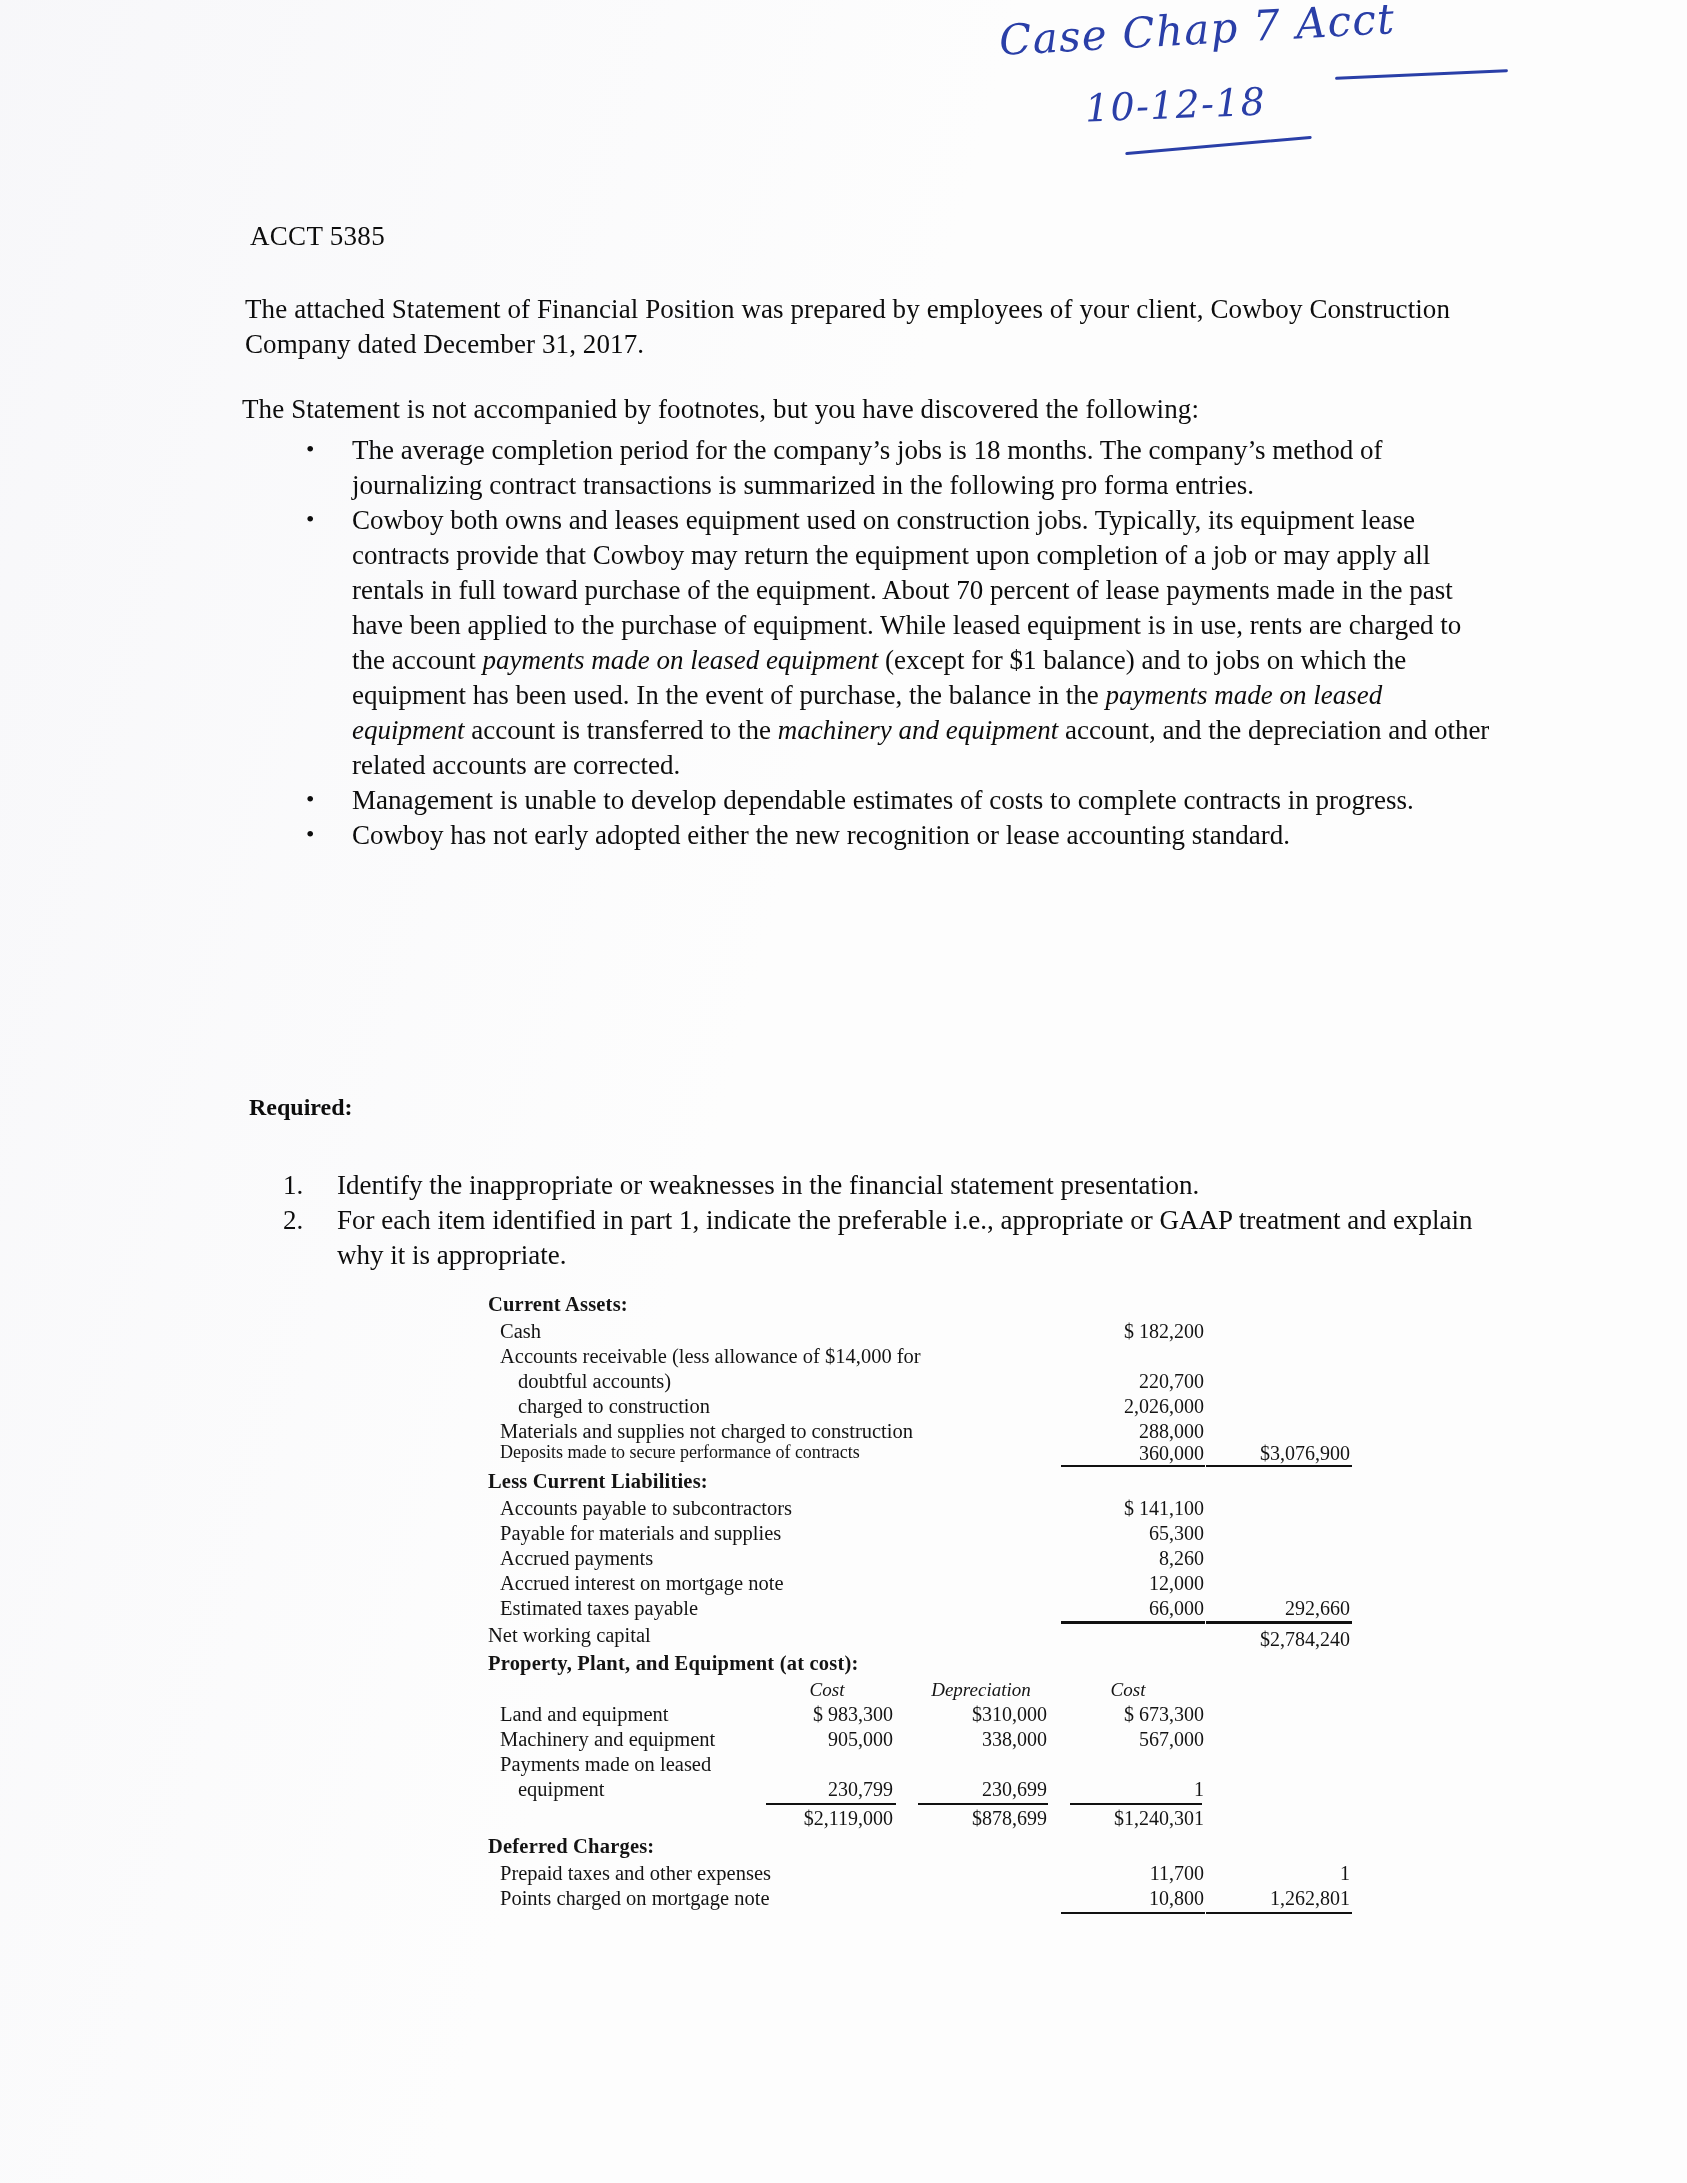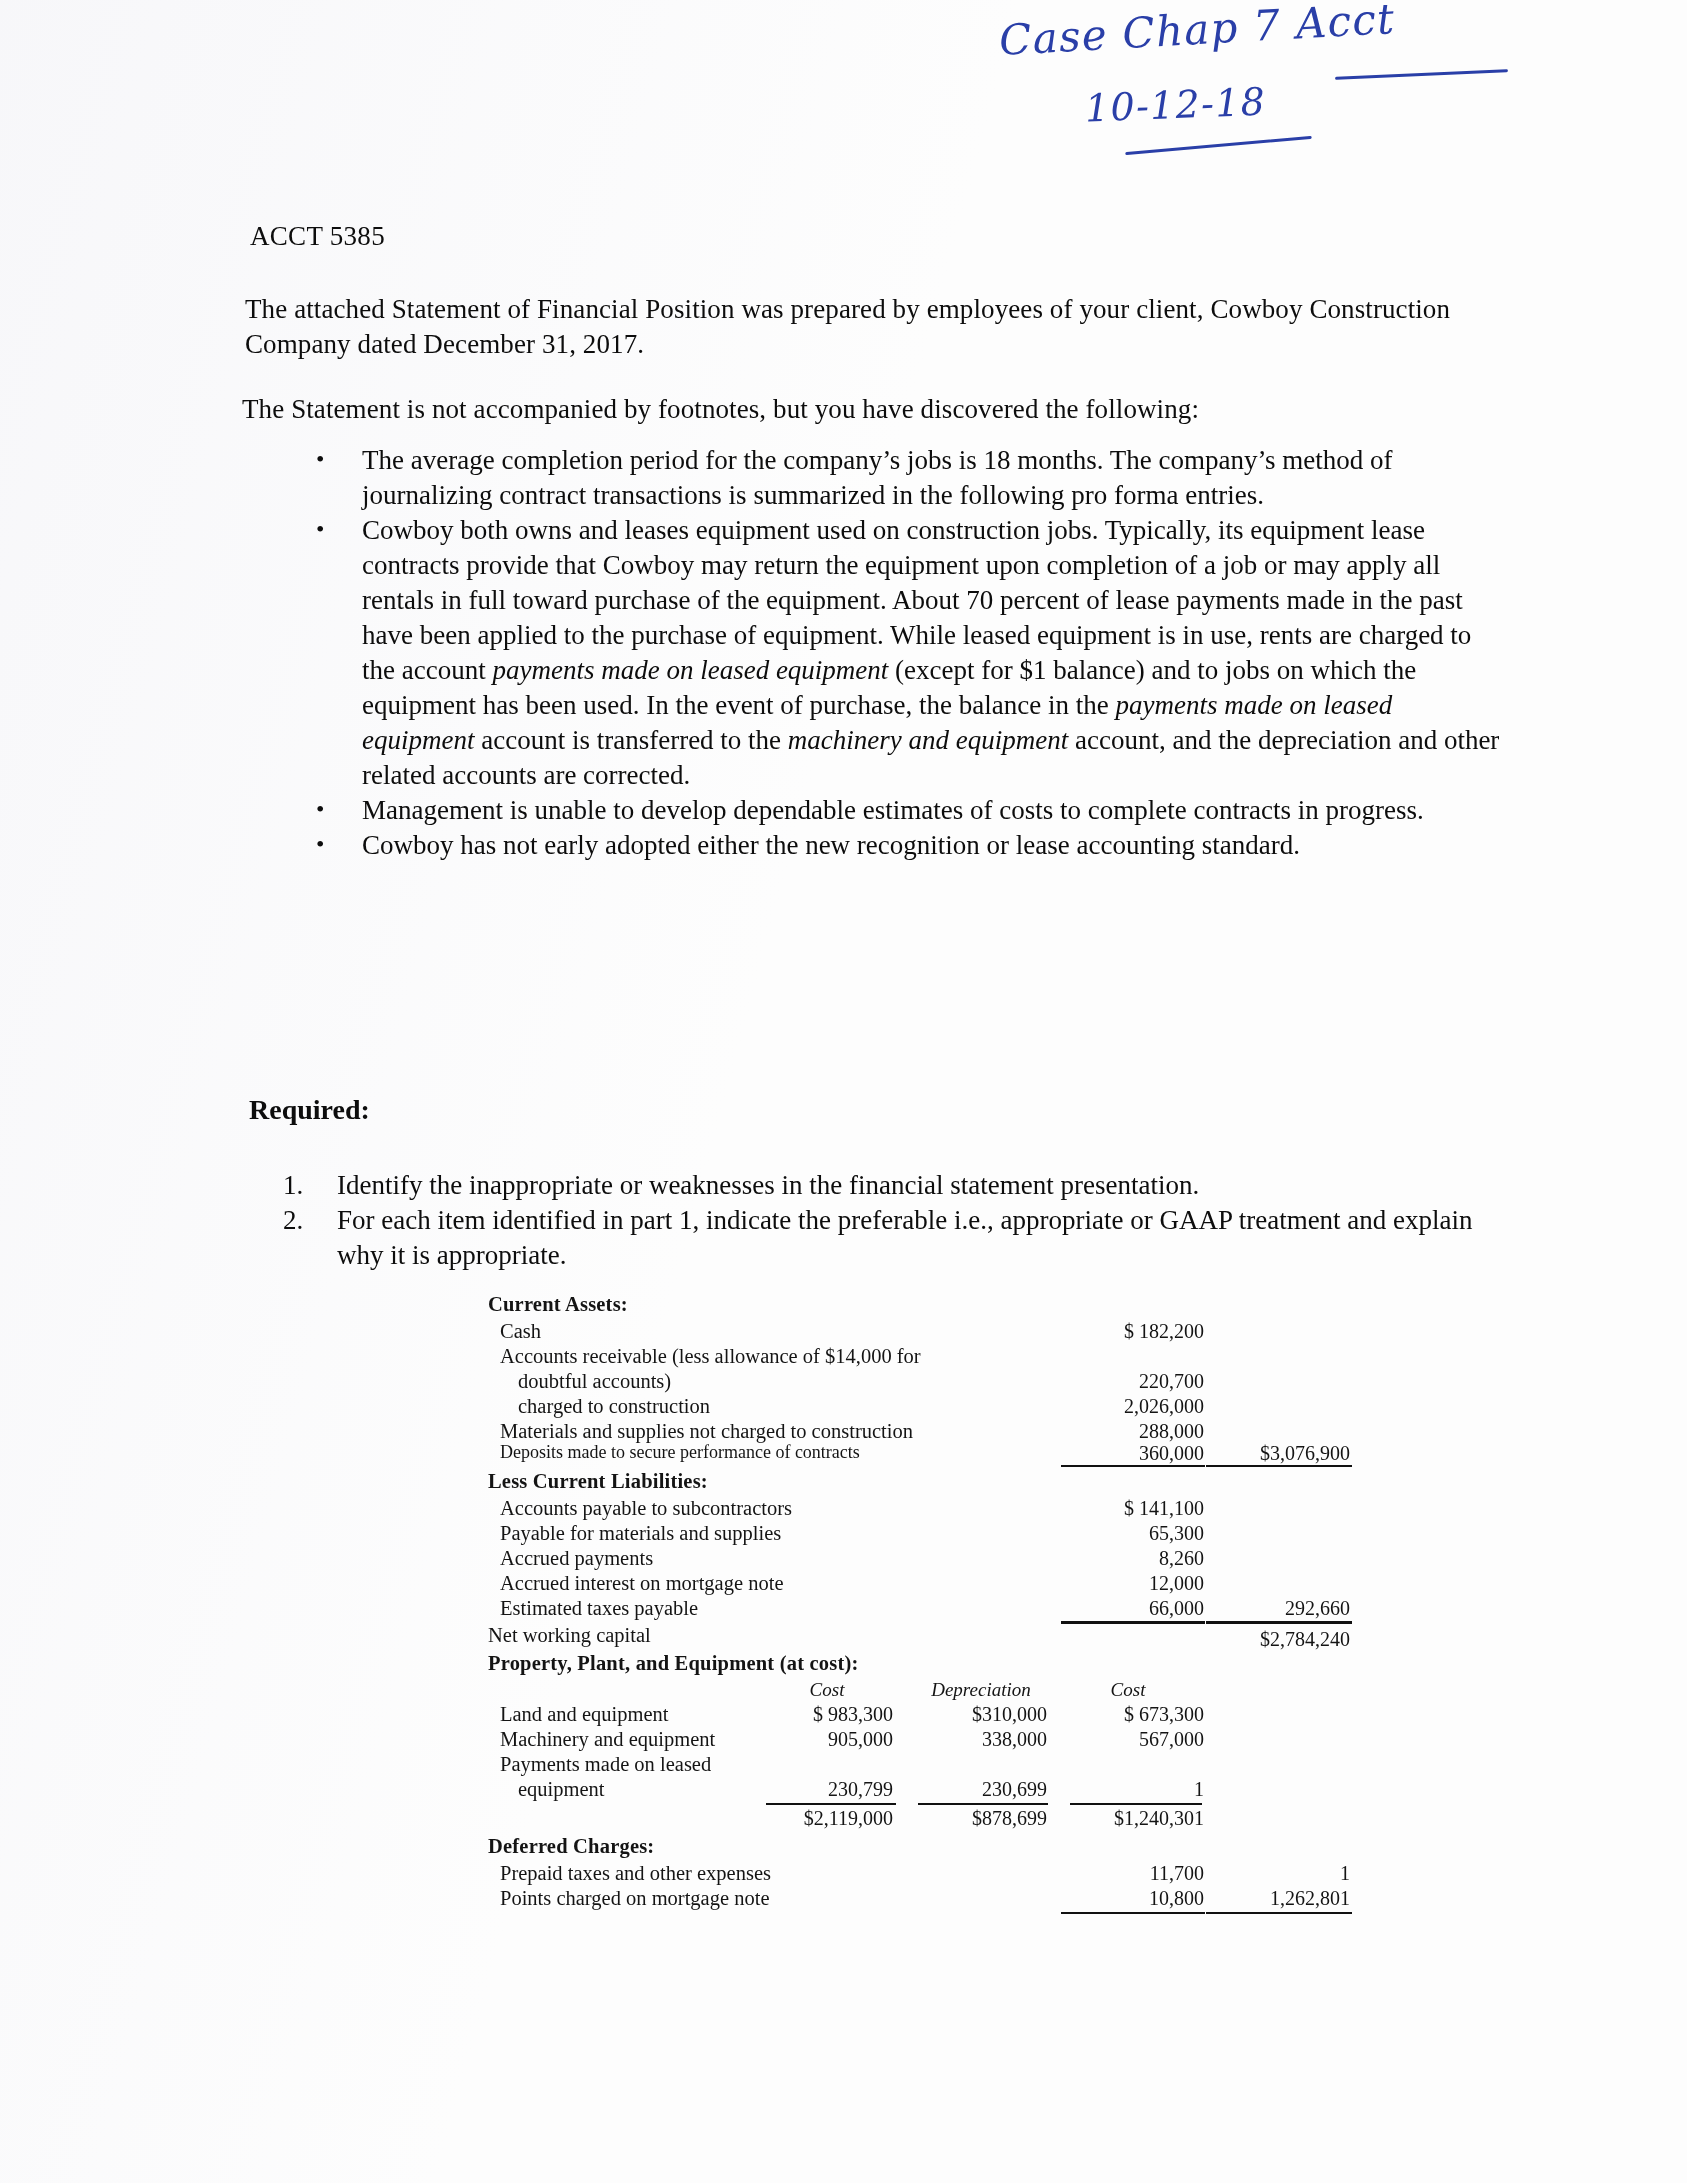--- a/index.html
+++ b/index.html
@@ -35,31 +35,31 @@
   .course { position:absolute; left:250px; top:221px; font-size:27px; letter-spacing:0.3px; }
 
   .para {
     position:absolute; font-size:27px; line-height:35px;
     letter-spacing:0.1px;
   }
   #p-intro { left:245px; top:292px; width:1244px; }
   #p-lead  { left:242px; top:392px; width:1244px; }
 
   ul.bullets { position:absolute; left:298px; top:429px; width:1191px;
-               margin:14px; padding:0; list-style:none;font-family:Liberation Serif, serif; }
+               margin:4px; padding:0; list-style:none;font-family:Liberation Serif, serif; }
   ul.bullets > li {
     position:relative; font-size:27px; line-height:35px;
     padding-left:50px; margin:0 0 0 0;
   }
   ul.bullets > li::before {
     content:"\2022"; position:absolute; left:4px; top:-1.3px; font-size:24px;
   }
   em { font-style:italic; }
 
-  .required-h { position:absolute; left:249px; top:1094px; font-size:28px; font-weight:bold; }
+  .required-h { position:absolute; left:249px; top:1094px; font-size:24px; font-weight:bold; }
 
   ol.reqs { position:absolute; left:277px; top:1162px; width:1204px;
             margin:6px; padding:0; list-style:none; counter-reset:rq; }
   ol.reqs > li {
     position:relative; font-size:27px; line-height:35px; padding-left:54px;
     counter-increment:rq;
   }
   ol.reqs > li::before {
     content:counter(rq) "."; position:absolute; left:0; top:0; width:40px; text-align:left;
   }

